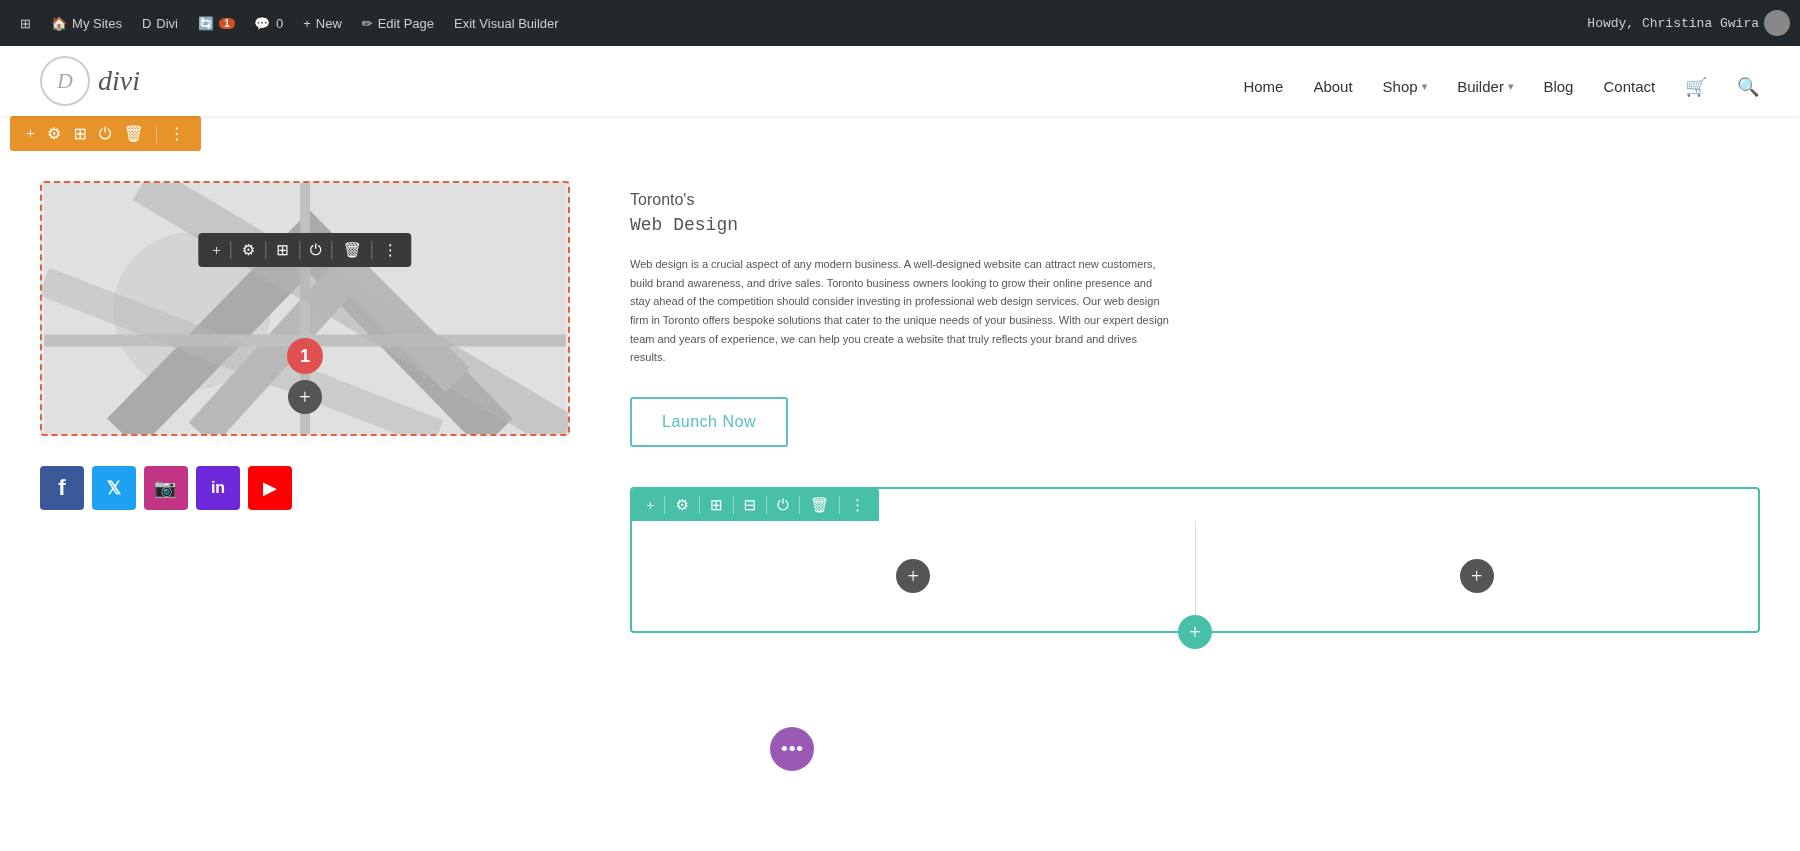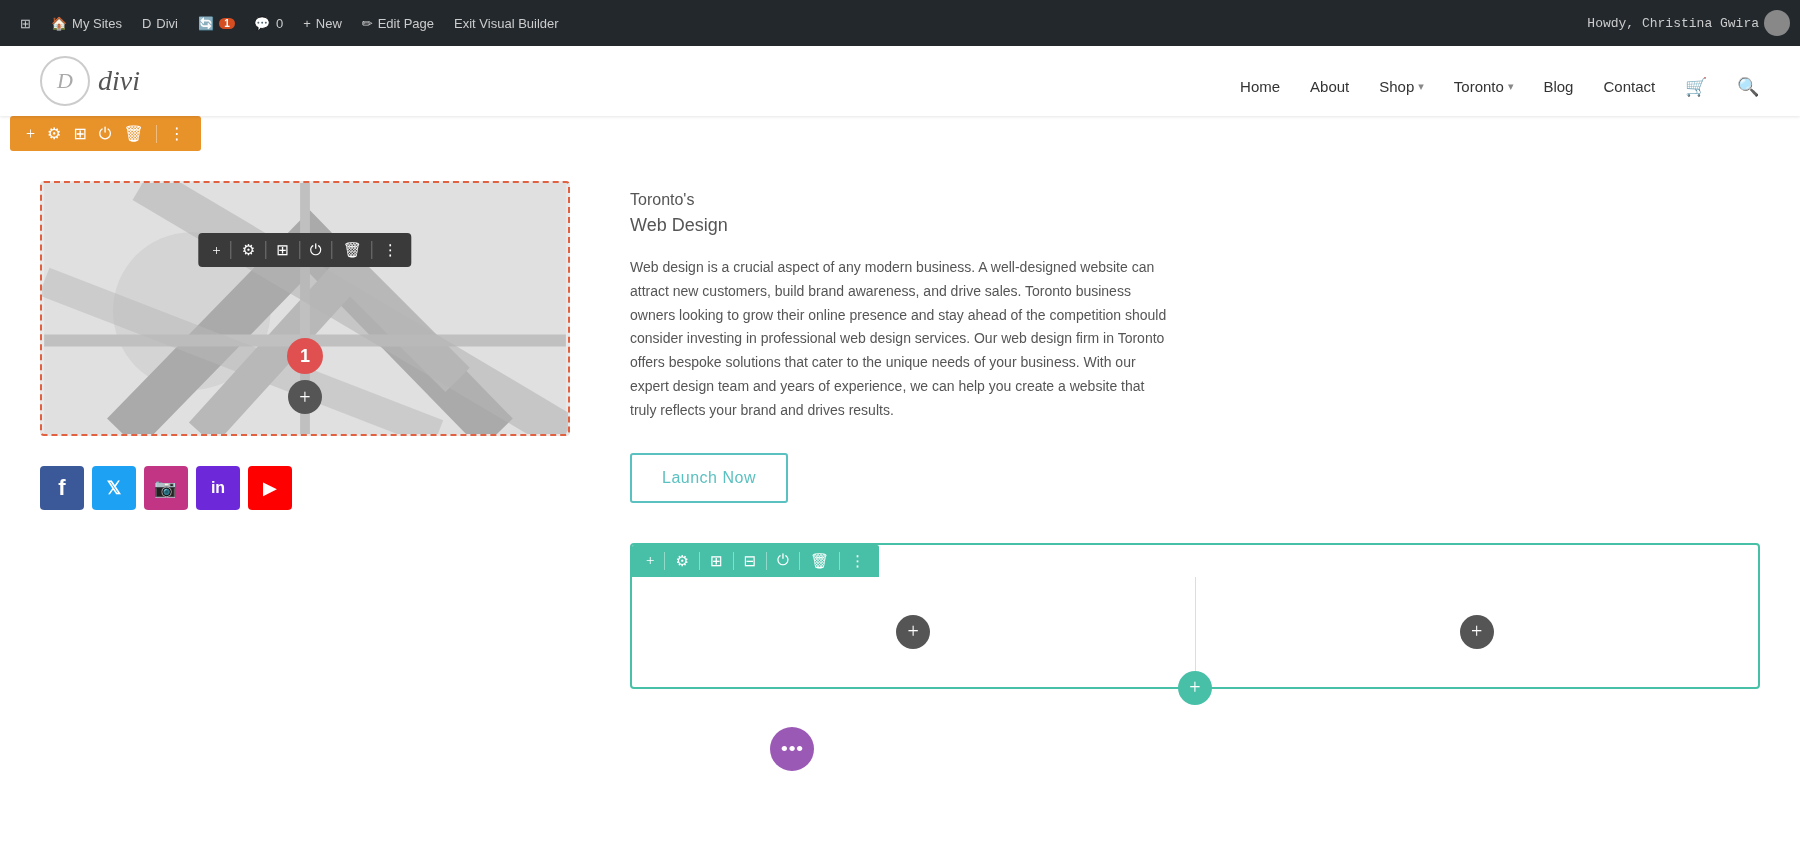--- a/index.html
+++ b/index.html
@@ -262,24 +262,24 @@
       font-size: 52px;
       color: #222;
       font-weight: 700;
       margin-bottom: 10px;
       font-family: Georgia, serif;
     }
     .content-subtitle {
       font-size: 18px;
       color: #555;
       margin-bottom: 20px;
-      font-family: Liberation Sans, sans-serif;
+      font-family: Liberation Mono, monospace;
     }
     .content-body {
-      font-size: 14px;
+      font-size: 11px;
       color: #555;
       line-height: 1.7;
       margin-bottom: 30px;
       font-family: -apple-system, BlinkMacSystemFont, 'Segoe UI', sans-serif;
       max-width: 540px;
     }
 
     .launch-btn {
       border: 2px solid #5bc0c0;
       background: #fff;
@@ -439,21 +439,21 @@
       <span>Home</span>
     </div>
     <div class="nav-item">
       <span>About</span>
     </div>
     <div class="nav-item">
       <span>Shop</span>
       <span class="nav-chevron">▾</span>
     </div>
     <div class="nav-item">
-      <span>Toronto</span>
+      <span>Builder</span>
       <span class="nav-chevron">▾</span>
     </div>
     <div class="nav-item">
       <span>Blog</span>
     </div>
     <div class="nav-item">
       <span>Contact</span>
     </div>
     <div class="nav-item">
       <span style="font-size:18px;">🛒</span>

